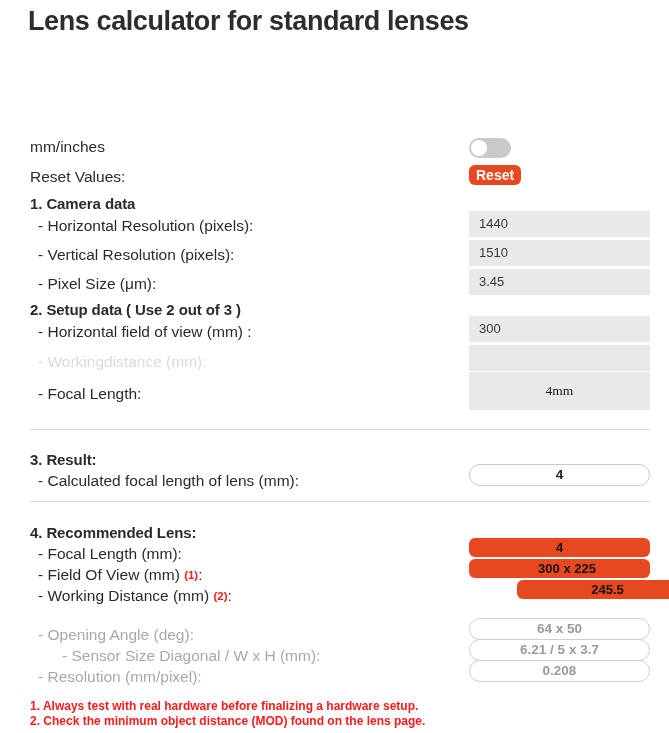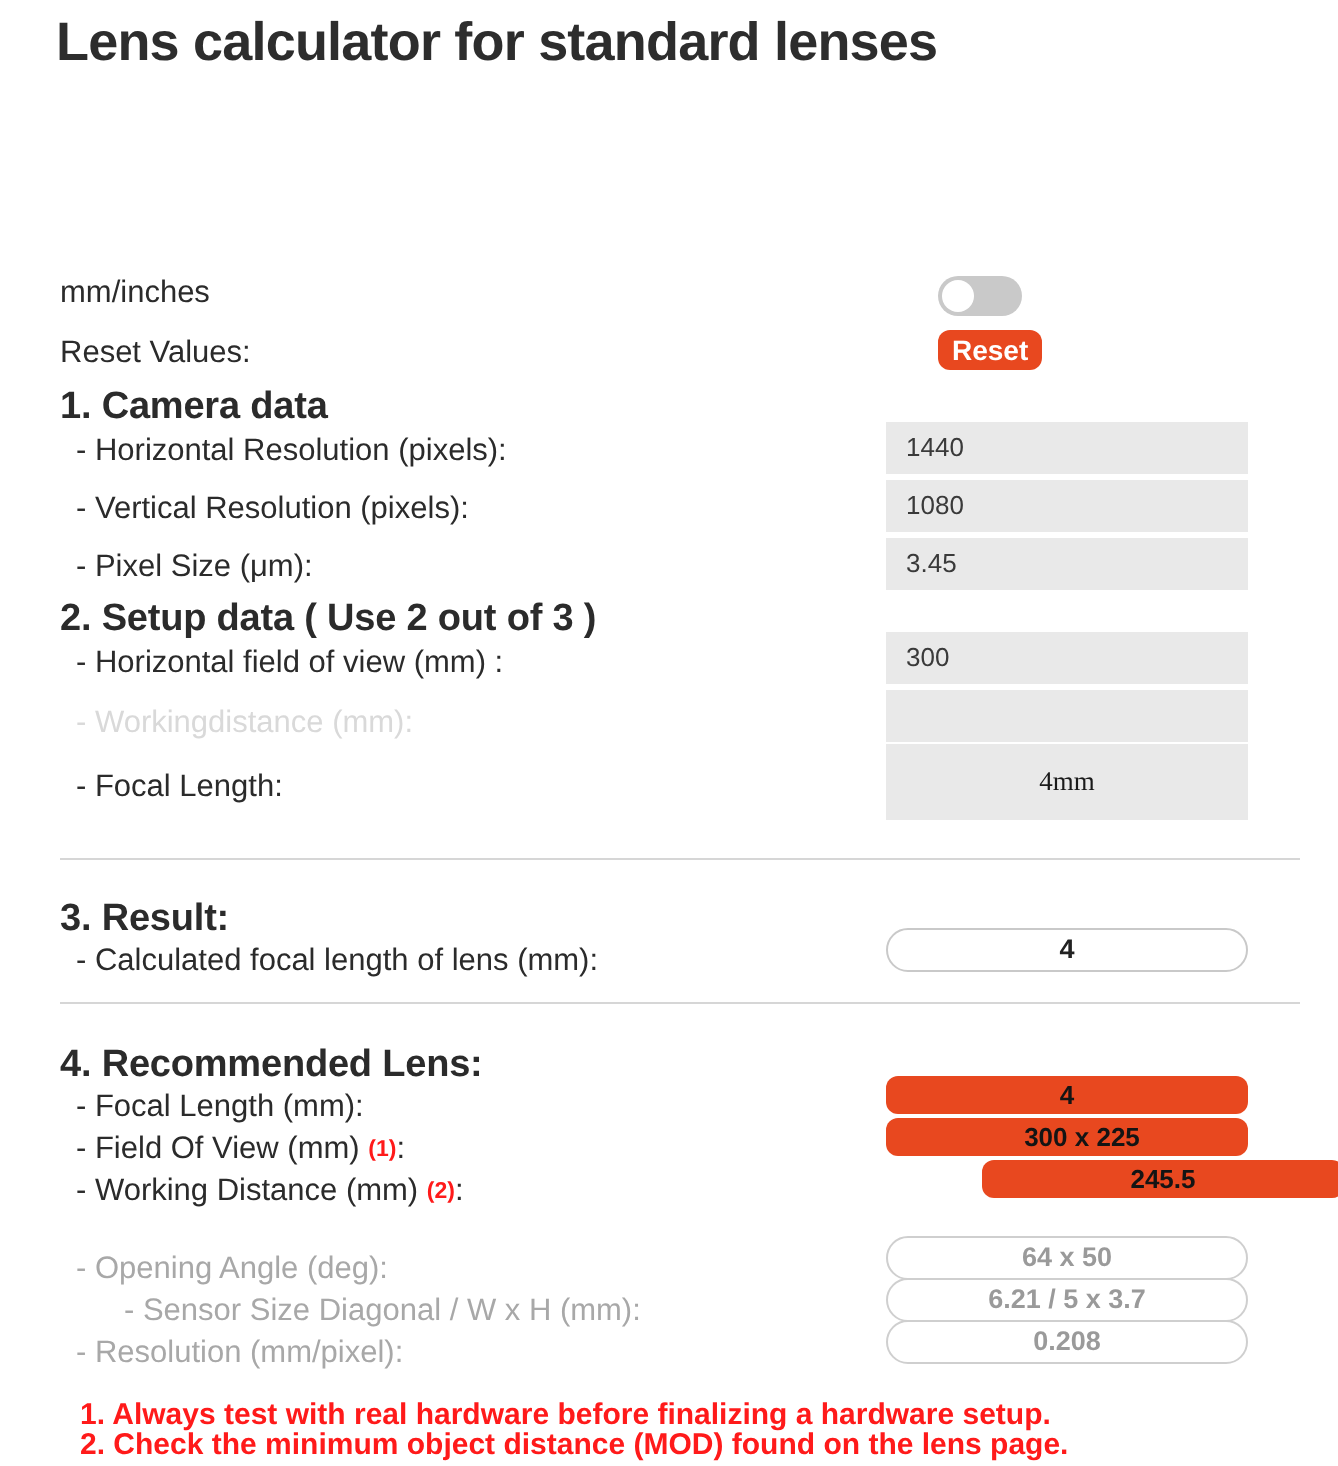--- a/index.html
+++ b/index.html
@@ -42,40 +42,40 @@
     left: 30px;
     font-size: 15.5px;
     white-space: nowrap;
     line-height: 1;
   }
   .row .label.indent {
     left: 38px;
   }
   .row .label.bold {
     font-weight: bold;
-    font-size: 19px;
+    font-size: 15px;
     letter-spacing: -0.1px;
   }
   .row .label.muted {
     color: #d9d9d9;
   }
   .row .label.muted-mid {
     color: #a8a8a8;
   }
   .fn {
     color: #ff1a1a;
     font-size: 11.5px;
     font-weight: bold;
     vertical-align: 1px;
   }
 
   
   .field {
     position: absolute;
-    left: 443px;
+    left: 469px;
     width: 181px;
     box-sizing: border-box;
   }
   .field.gray {
     height: 26px;
     line-height: 26px;
     background: #e9e9e9;
     color: #3a3a3a;
     font-size: 13px;
     padding-left: 10px;
@@ -164,22 +164,22 @@
     position: absolute;
     left: 30px;
     width: 620px;
     height: 1px;
     background: #d6d6d6;
   }
 
   
   .footnote {
     position: absolute;
-    left: 40px;
-    font-size: 15px;
+    left: 30px;
+    font-size: 12px;
     font-weight: bold;
     color: #ff1a1a;
     white-space: nowrap;
     line-height: 1;
   }
 </style>
 </head>
 <body>
 
 <div class="page-title">Lens calculator for standard lenses</div>
@@ -201,21 +201,21 @@
 </div>
 
 <div class="row" style="top:213px;">
   <span class="label indent">- Horizontal Resolution (pixels):</span>
 </div>
 <div class="field gray" style="top:211px;">1440</div>
 
 <div class="row" style="top:242px;">
   <span class="label indent">- Vertical Resolution (pixels):</span>
 </div>
-<div class="field gray" style="top:240px;">1080</div>
+<div class="field gray" style="top:240px;">1510</div>
 
 <div class="row" style="top:271px;">
   <span class="label indent">- Pixel Size (μm):</span>
 </div>
 <div class="field gray" style="top:269px;">3.45</div>
 
 <div class="row" style="top:296px;">
   <span class="label bold">2. Setup data ( Use 2 out of 3 )</span>
 </div>
 

